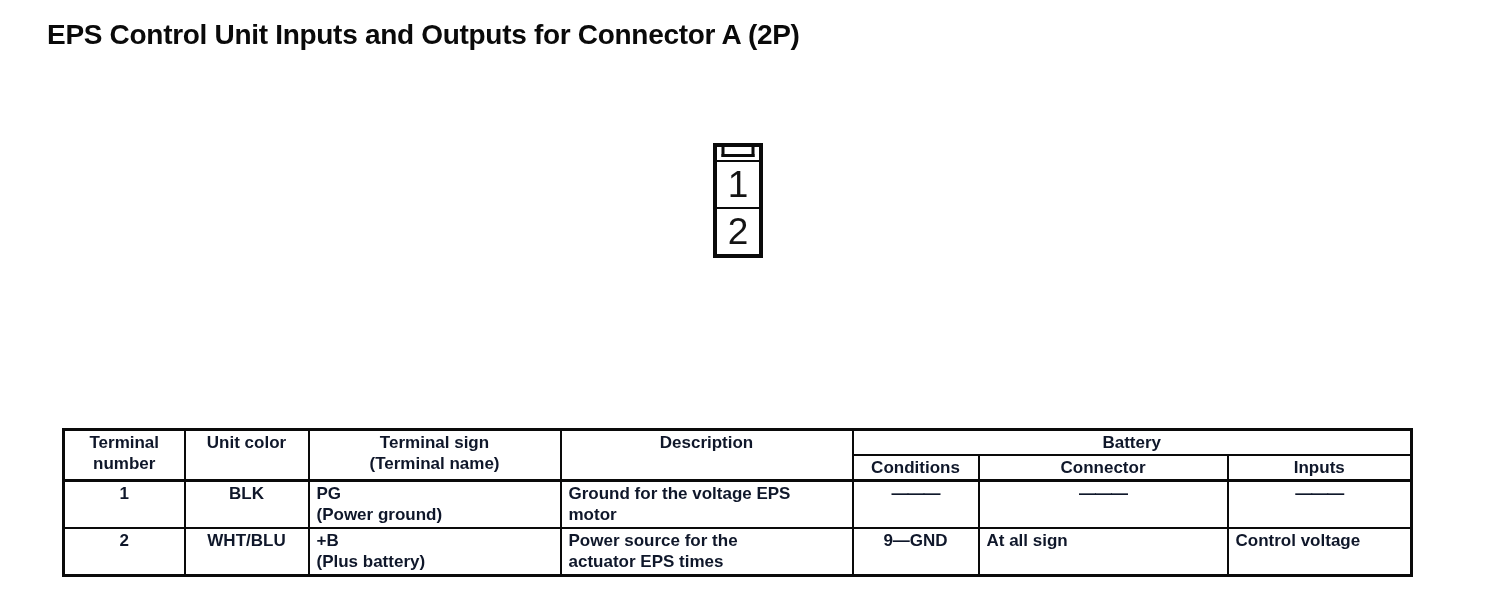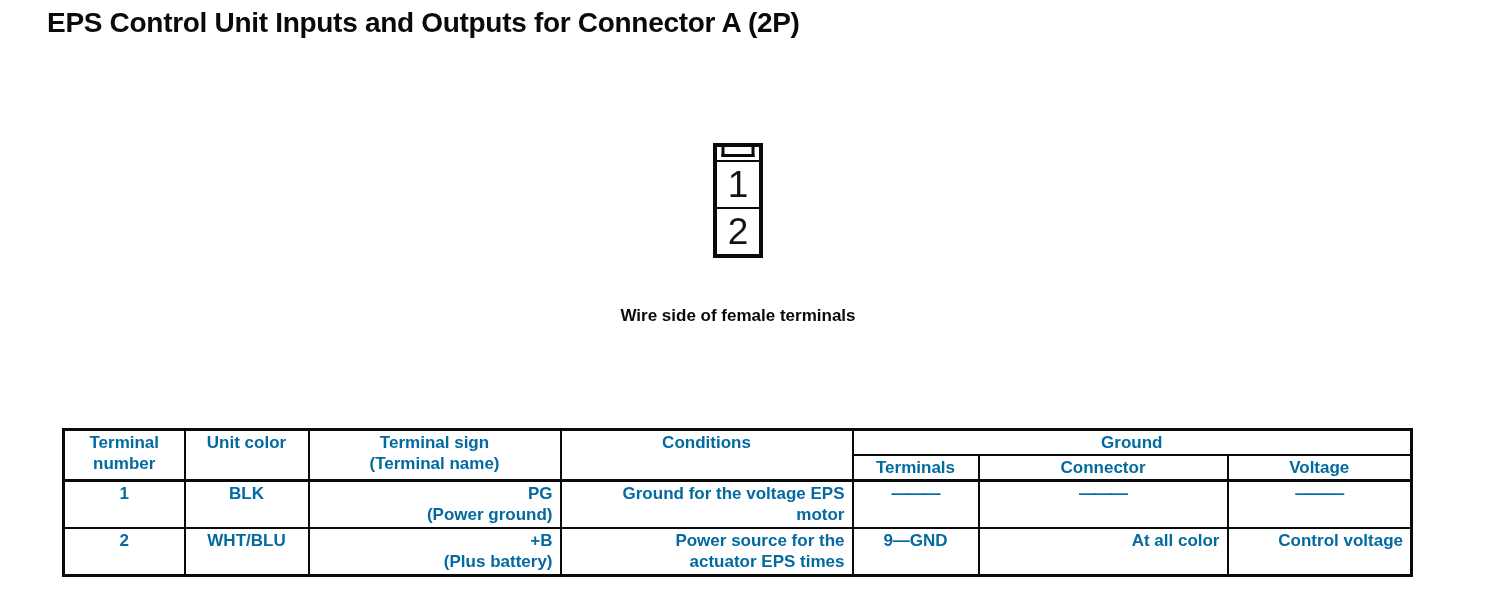--- a/index.html
+++ b/index.html
@@ -10,21 +10,21 @@
     background: #ffffff;
     font-family: "Liberation Sans", sans-serif;
     color: #0a0a0a;
     overflow: hidden;
   }
 
   
   .title {
     position: absolute;
     left: 47px;
-    top: 7px;
+    top: 19px;
     font-size: 28px;
     font-weight: 700;
     letter-spacing: -0.3px;
     white-space: nowrap;
   }
 
   
   .connector {
     position: absolute;
     left: 713px;
@@ -81,81 +81,80 @@
   .io-table {
     position: absolute;
     left: 62px;
     top: 428px;
     width: 1348px;
     border-collapse: collapse;
     table-layout: fixed;
     font-size: 17px;
     font-weight: 700;
     line-height: 21px;
-    color: #0369a1;
+    color: #0f172a;
     border: 3px solid #0a0a0a;
   }
   .io-table th, .io-table td {
     border: 2px solid #0a0a0a;
     padding: 1px 7px 2px 7px;
     vertical-align: top;
     overflow: hidden;
   }
   .io-table th { text-align: center; font-weight: 700; padding: 1px 3px; }
   .hrow1 { height: 23px; }
   .hrow2 { height: 25px; }
   .hrow1 th[rowspan], .hrow2 th { border-bottom-width: 3px; }
   .brow1 { height: 45px; }
   .brow2 { height: 47px; }
   .pre { white-space: pre-line; }
   .center { text-align: center; }
-  .left { text-align: right; }
+  .left { text-align: left; }
   .dash { letter-spacing: -1px; font-weight: 700; }
 </style>
 </head>
 <body>
 
 <div class="page">
 
   <div class="title">EPS Control Unit Inputs and Outputs for Connector A (2P)</div>
 
   <div class="connector">
     <div class="connector-top">
       <div class="connector-tab"></div>
     </div>
     <div class="connector-cell">1</div>
     <div class="connector-cell">2</div>
   </div>
 
-  <div class="caption">Wire side of female terminals</div>
 
   <table class="io-table">
     <colgroup>
       <col style="width:121px">
       <col style="width:124px">
       <col style="width:252px">
       <col style="width:292px">
       <col style="width:126px">
       <col style="width:249px">
       <col style="width:184px">
     </colgroup>
     <thead>
       <tr class="hrow1">
         <th rowspan="2" class="pre">Terminal
 number</th>
         <th rowspan="2">Unit color</th>
         <th rowspan="2" class="pre">Terminal sign
 (Terminal name)</th>
-        <th rowspan="2">Conditions</th>
-        <th colspan="3">Ground</th>
+        <th rowspan="2">Description</th>
+        <th colspan="3">Battery</th>
       </tr>
       <tr class="hrow2">
-        <th>Terminals</th>
+        <th>Conditions</th>
         <th>Connector</th>
-        <th>Voltage</th>
+        <th>Inputs</th>
       </tr>
     </thead>
     <tbody>
       <tr class="brow1">
         <td class="center">1</td>
         <td class="center">BLK</td>
         <td class="pre left">PG
 (Power ground)</td>
         <td class="pre left">Ground for the voltage EPS
 motor</td>
@@ -164,19 +163,19 @@
         <td class="center dash">———</td>
       </tr>
       <tr class="brow2">
         <td class="center">2</td>
         <td class="center">WHT/BLU</td>
         <td class="pre left">+B
 (Plus battery)</td>
         <td class="pre left">Power source for the
 actuator EPS times</td>
         <td class="center">9—GND</td>
-        <td class="left">At all color</td>
+        <td class="left">At all sign</td>
         <td class="left">Control voltage</td>
       </tr>
     </tbody>
   </table>
 
 </div>
 
 </body></html>

